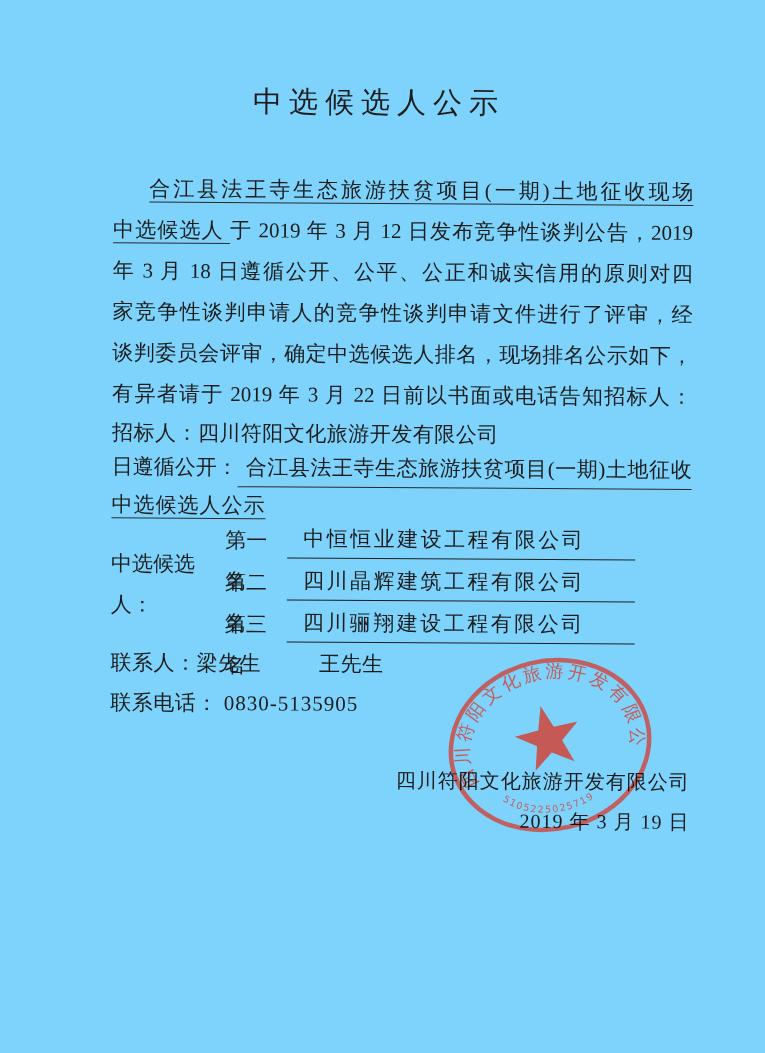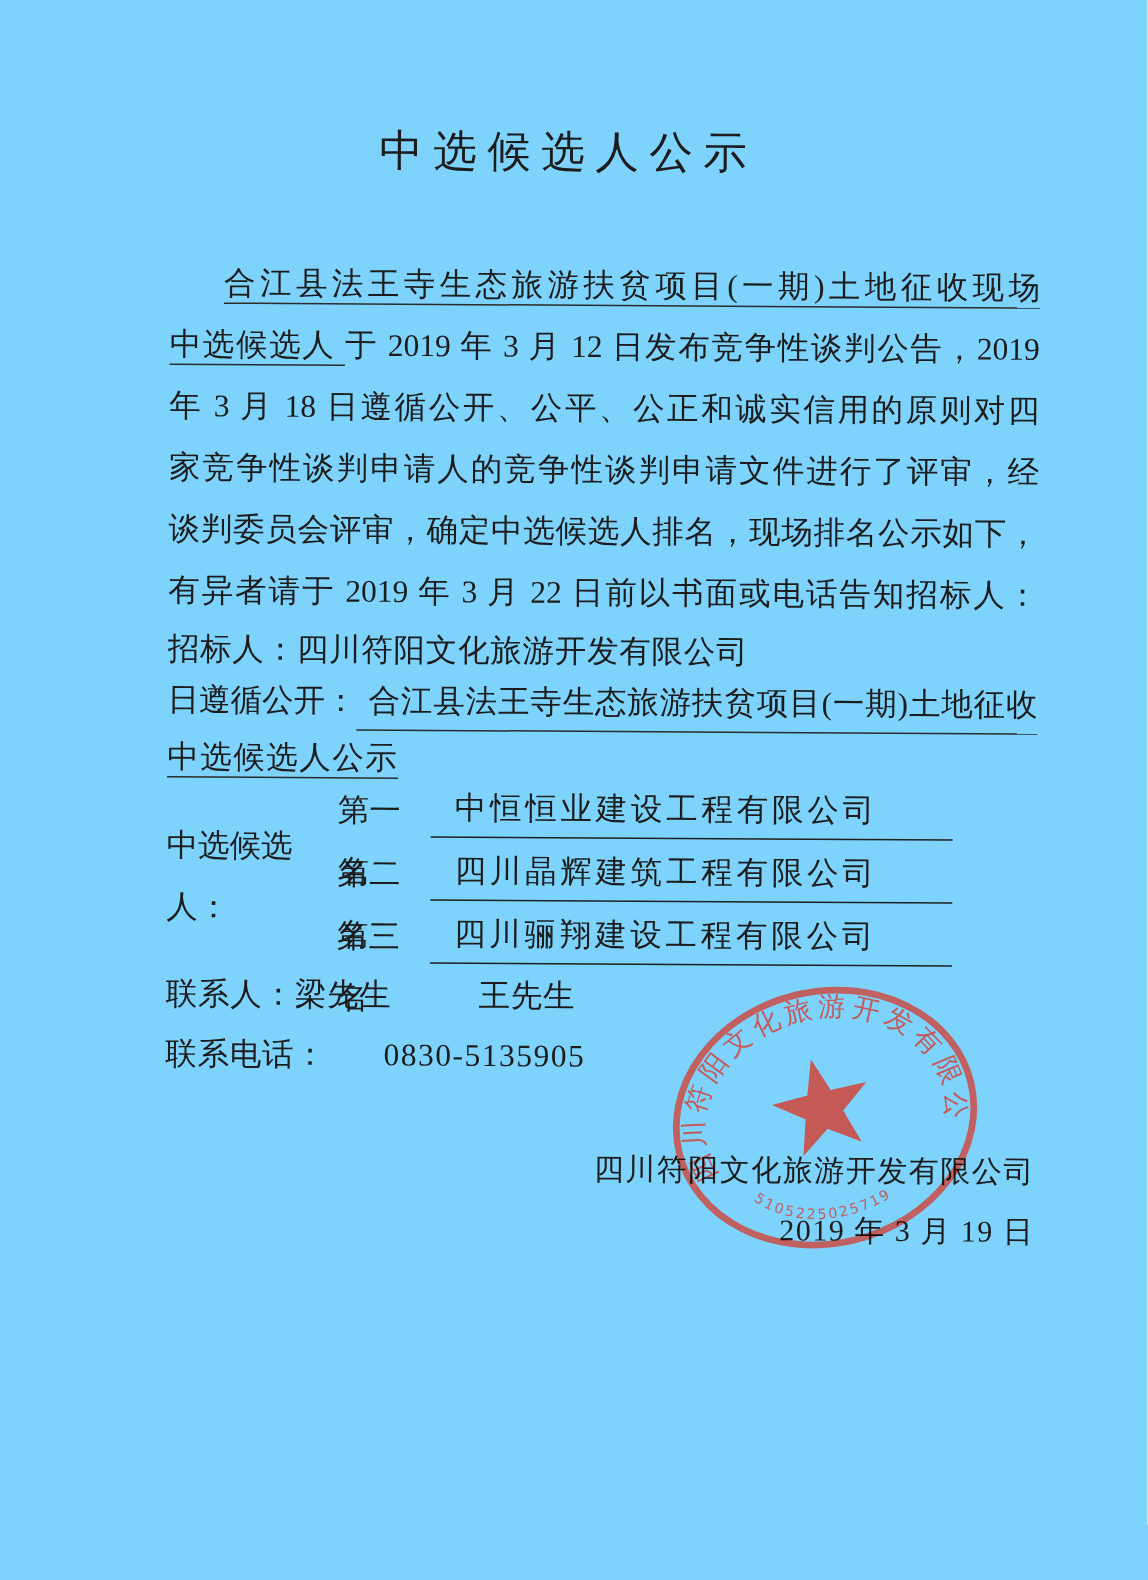--- a/index.html
+++ b/index.html
@@ -40,21 +40,21 @@
   .cand-row { display:flex; }
   .cand-label { width:114px; flex:none;margin-top:24px; }
   .cand-spacer { width:114px; flex:none; }
   .cand-rank { width:62px; flex:none; }
   .cand-company {
     width:332px; flex:none; border-bottom:1.5px solid #1f1f1f;
     padding-left:16px; letter-spacing:2.5px; height:37px; line-height:37px;
   }
 
   .contact-name-gap { display:inline-block; width:58px; }
-  .phone-value { padding-left:6px; letter-spacing:1px;margin-left:32px; }
+  .phone-value { padding-left:6px; letter-spacing:1px; }
 
   .sig-block { position:absolute; right:62px; text-align:right; font-size:20px; letter-spacing:1px; }
   .sig-company { top:676px; }
   .sig-date { top:716px; }
 
   .seal {
     position:absolute; left:440px; top:652px; width:230px; height:195px;
     mix-blend-mode:multiply; opacity:0.9; pointer-events:none;
   }
 </style>

